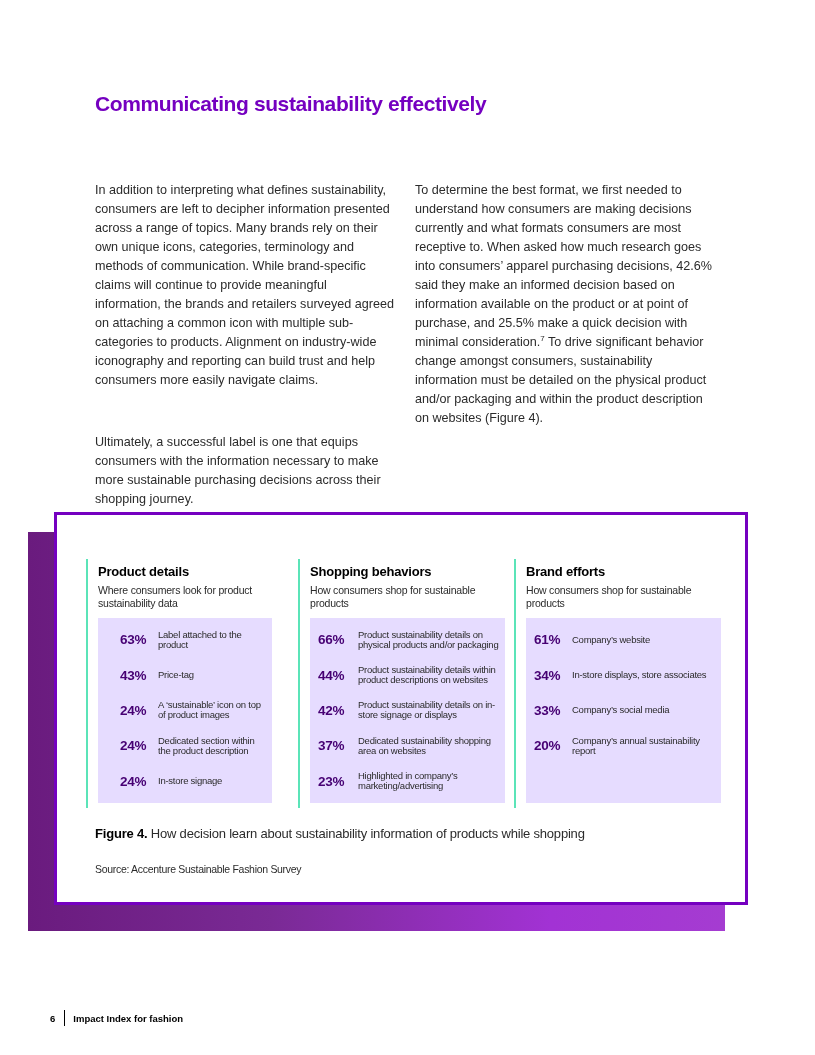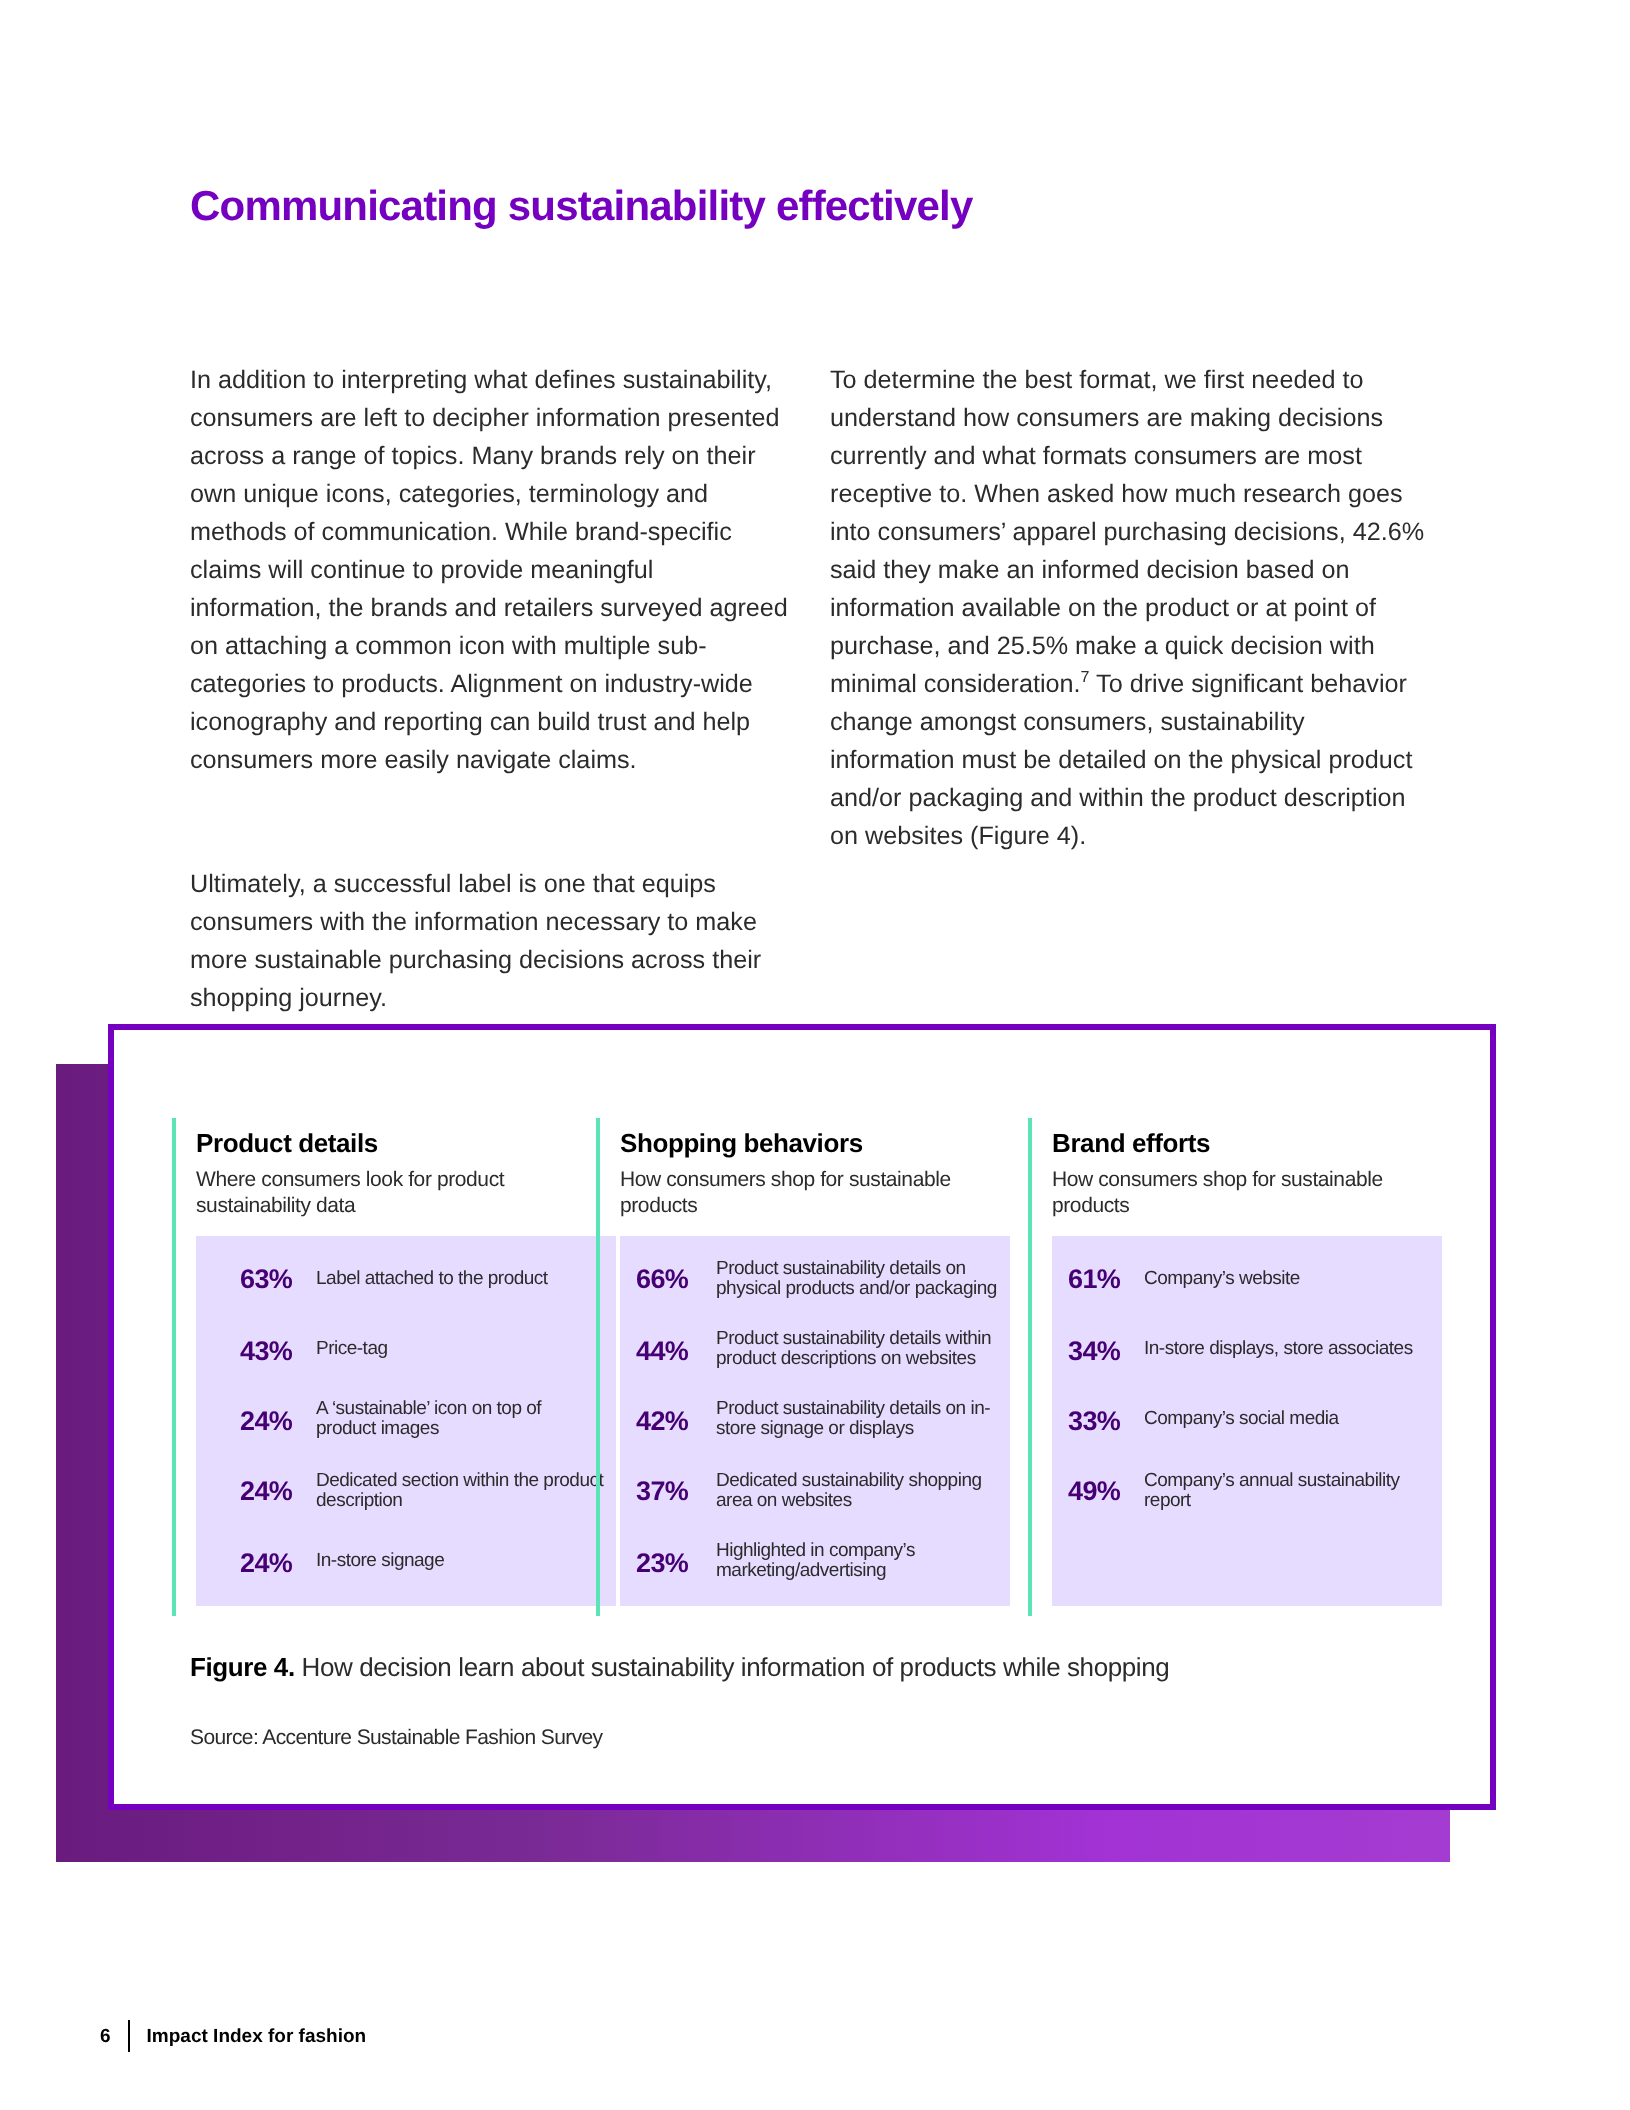--- a/index.html
+++ b/index.html
@@ -81,21 +81,21 @@
     }
     .panel {
       position: absolute;
       left: 10px;
       top: 59px;
       right: 0;
       height: 185px;
       background: #e6dcff;
       padding: 4px 6px 0 8px;
     }
-    .fig-col.c1 .panel { right: -2px; width: 210px; padding-left: 22px; }
+    .fig-col.c1 .panel { right: -2px; width: 174px; padding-left: 22px; }
     .fig-col.c2 .panel { width: 195px; }
     .fig-col.c3 .panel { width: 195px; }
     .row {
       display: flex;
       align-items: center;
       height: 35.4px;
     }
     .pct {
       flex: 0 0 auto;
       width: 38px;
@@ -229,21 +229,21 @@
       </div>
     <div class="row">
         <span class="pct">34%</span>
         <span class="lbl">In-store displays, store associates</span>
       </div>
     <div class="row">
         <span class="pct">33%</span>
         <span class="lbl">Company’s social media</span>
       </div>
     <div class="row">
-        <span class="pct">49%</span>
+        <span class="pct">20%</span>
         <span class="lbl">Company’s annual sustainability report</span>
       </div>
   </div>
 </div>
 
 <div class="caption"><b>Figure 4.</b><span> How decision learn about sustainability information of products while shopping</span></div>
 <div class="source">Source: Accenture Sustainable Fashion Survey</div>
 
 <div class="footer">
   <span>6</span>

